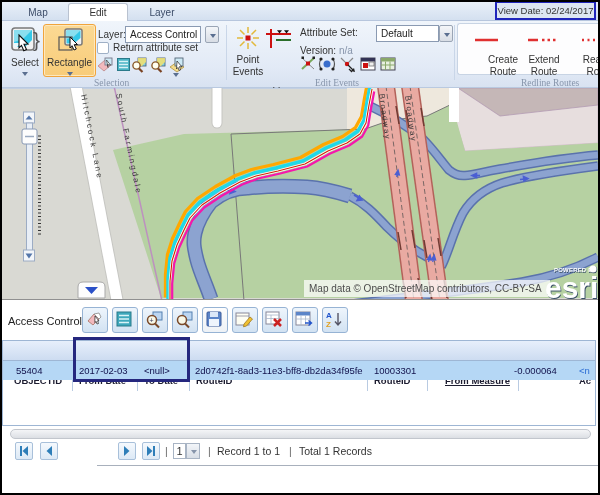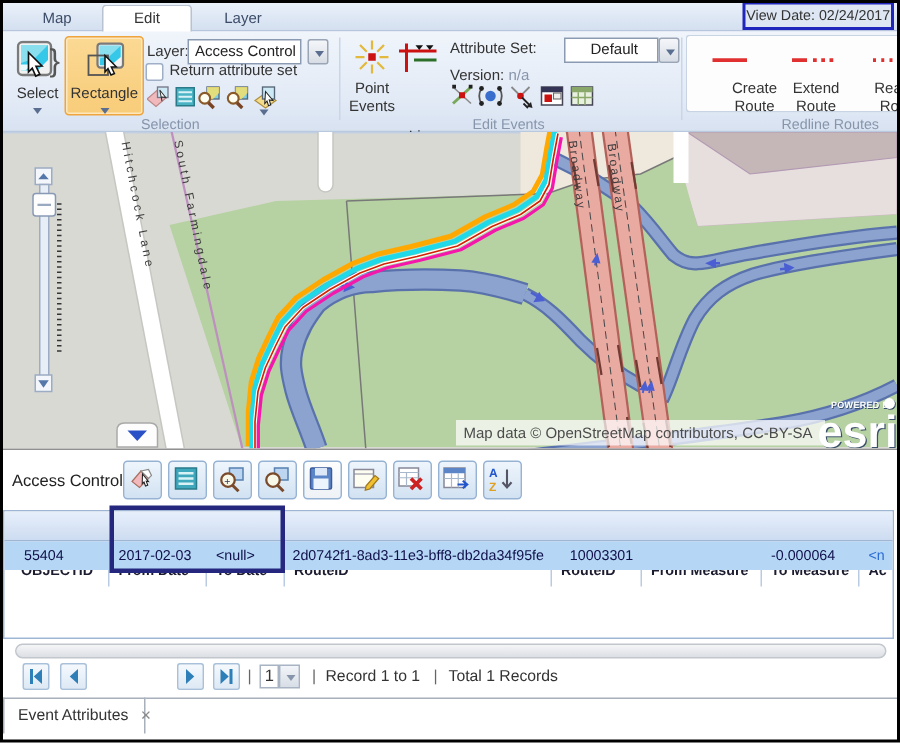--- a/index.html
+++ b/index.html
@@ -8,28 +8,28 @@
 #app { position:absolute; left:0; top:0; width:600px; height:495px; border:2px solid #000; background:#fff; overflow:hidden; }
 
 #tabbar { position:absolute; left:0; top:0; width:596px; height:19px;
   background:linear-gradient(#e9f0f9,#d4e0f0); border-bottom:1px solid #b7c6dd; }
 .rtab { position:absolute; top:3px; height:17px; font-size:10px; color:#3c4c68; text-align:center; line-height:16px; }
 #tab-edit { left:66px; width:60px; top:1px; height:19px; background:#fff; border:1px solid #b9c2d0; border-bottom:none; border-radius:3px 3px 0 0; color:#333; line-height:18px; }
 #viewdate { position:absolute; left:493px; top:-1px; width:101px; height:19px; background:#dde6f2; border:2px solid #2025bb; font-size:9.5px; color:#333; line-height:15px; text-align:center; }
 
 #ribbon { position:absolute; left:0; top:19px; width:596px; height:67px;
   background:linear-gradient(#f0f5fb,#e2eaf6 70%,#d8e2f1); border-bottom:1px solid #b9c9e0; }
-.grplabel { position:absolute; font-size:9.5px; color:#8795ab; top:57px; }
+.grplabel { position:absolute; font-size:9.5px; color:#8795ab; top:57px;font-family:Liberation Serif, serif; }
 .vsep { position:absolute; top:4px; height:55px; width:1px; background:#c9d6e8; }
 .btnlabel { position:absolute; font-size:10px; color:#333; text-align:center; line-height:12px; white-space:nowrap; }
 #rectbtn { position:absolute; left:41px; top:3px; width:53px; height:53px; background:linear-gradient(#fbd994,#f8cc79); border:1px solid #f0a43c; border-radius:3px; box-shadow:inset 0 0 0 1px #fde8bd; }
 .ddarrow { position:absolute; width:0; height:0; border-left:3px solid transparent; border-right:3px solid transparent; border-top:4px solid #5a6f90; }
 #layerbox { position:absolute; left:123px; top:5px; width:76px; height:17px; background:#fff; border:1px solid #8a9ab2; font-size:10px; white-space:nowrap; overflow:hidden; color:#222; line-height:15px; padding-left:4px; }
 #layerdd { position:absolute; left:203px; top:5px; width:14px; height:17px; background:linear-gradient(#f4f6f9,#d8dde5); border:1px solid #9aa5b5; border-radius:2px; }
-#attrbox { position:absolute; left:374px; top:4px; width:63px; height:17px; background:#fff; border:1px solid #8a9ab2; font-size:10px; white-space:nowrap; overflow:hidden; color:#222; line-height:15px; padding-left:4px;text-align:center; }
+#attrbox { position:absolute; left:374px; top:4px; width:63px; height:17px; background:#fff; border:1px solid #8a9ab2; font-size:10px; white-space:nowrap; overflow:hidden; color:#222; line-height:15px; padding-left:4px; }
 #attrdd { position:absolute; left:437px; top:4px; width:14px; height:17px; background:linear-gradient(#f4f6f9,#d8dde5); border:1px solid #9aa5b5; border-radius:2px; }
 #chkbox { position:absolute; left:95px; top:21px; width:12px; height:12px; background:#fff; border:1px solid #9fb0c6; border-radius:2px; }
 #redlinepanel { position:absolute; left:455px; top:2px; width:145px; height:52px; background:#fdfdfe; border:1px solid #c8d4e4; border-radius:3px 0 0 3px; border-right:none; }
 
 #panel { position:absolute; left:0; top:297px; width:596px; height:192px; background:#fff; border-top:1px solid #909090; }
 .tbtn { position:absolute; top:7px; width:26px; height:26px; background:linear-gradient(#eef5fc,#d2e2f2); border:1px solid #96b3d4; border-radius:3px; }
 #grid { position:absolute; left:0px; top:40px; width:594px; height:86px; border:1px solid #9eb6d4; background:#fff; }
 #ghead { position:absolute; left:0; top:0; width:100%; height:20px; background:linear-gradient(#e7effb,#cddcf1); border-bottom:1px solid #9eb6d4; }
 .hc { position:absolute; top:0; height:20px; font-size:9.5px; font-weight:bold; color:#1c1c30; line-height:20px; padding-left:6px; border-right:1px solid #b9cbe2; white-space:nowrap; overflow:hidden;margin-top:30px; }
 #grow { position:absolute; left:0; top:20px; width:100%; height:19px; background:#b5d7f5; }
@@ -346,30 +346,29 @@
             <path d="M15,5 v12 m-3,-3.5 l3,3.5 l3,-3.5" stroke="#556" stroke-width="1.4" fill="none"></path>
           </svg></div>
     </div>
     <div id="grid">
       <div id="ghead">
         <div class="hc" style="left:0;width:70px;padding-left:11px;">OBJECTID</div>
         <div class="hc" style="left:70px;width:65px;">From Date</div>
         <div class="hc" style="left:135px;width:52px;">To Date</div>
         <div class="hc" style="left:187px;width:178px;">RouteID</div>
         <div class="hc" style="left:365px;width:60px;">RouteID</div>
-        <div class="hc" style="left:425px;width:80px;">From Measure</div>
-        <div class="hc" style="left:505px;width:65px;">To Measure</div>
+        <div class="hc" style="left:436px;width:80px;text-decoration:underline;">From Measure</div>
         <div class="hc" style="left:570px;width:24px;border-right:none;">Ac</div>
       </div>
       <div id="grow">
         <div class="rc" style="left:0;width:70px;padding-left:13px;">55404</div>
         <div class="rc" style="left:70px;width:65px;">2017-02-03</div>
         <div class="rc" style="left:135px;width:52px;">&lt;null&gt;</div>
         <div class="rc" style="left:187px;width:178px;padding-left:5px;">2d0742f1-8ad3-11e3-bff8-db2da34f95fe</div>
-        <div class="rc" style="left:365px;width:60px;text-align:center;">10003301</div>
+        <div class="rc" style="left:365px;width:60px;">10003301</div>
         <div class="rc" style="left:505px;width:65px;">-0.000064</div>
         <div class="rc" style="left:570px;width:24px;color:#2b6cd4;">&lt;n</div>
       </div>
     </div>
     <div id="bluebox"></div>
     <div id="hscroll"></div>
     <div id="pager">
       <div class="pbtn" style="left:13px;"><svg width="16" height="16" viewBox="0 0 16 16">
             <path d="M5,3 v10" stroke="#2e7eb8" stroke-width="2"></path>
             <polygon points="12,3 12,13 6.5,8" fill="#2e7eb8"></polygon>
@@ -389,17 +388,16 @@
       <div style="position:absolute;left:171px;top:2px;width:13px;height:16px;background:#fff;border:1px solid #a8b4c4;font-size:11px;text-align:center;line-height:15px;">1</div>
       <div style="position:absolute;left:184px;top:2px;width:14px;height:16px;background:linear-gradient(#f2f5f9,#d8dee6);border:1px solid #a8b4c4;">
           <div class="ddarrow" style="left:4px;top:6px;border-top-color:#8795ab;"></div>
         </div>
       <span style="position:absolute;left:206px;top:4px;color:#666;">|</span>
       <span style="position:absolute;left:215px;top:4px;">Record 1 to 1</span>
       <span style="position:absolute;left:287px;top:4px;color:#666;">|</span>
       <span style="position:absolute;left:297px;top:4px;">Total 1 Records</span>
     </div>
     <div id="tabstrip">
-      <div id="btab">Event Attributes <span style="color:#8a8a8a;font-size:9px;margin-left:5px;">✕</span></div>
       <div id="tsline"></div>
     </div>
   </div>
 </div>
 
 </body></html>

